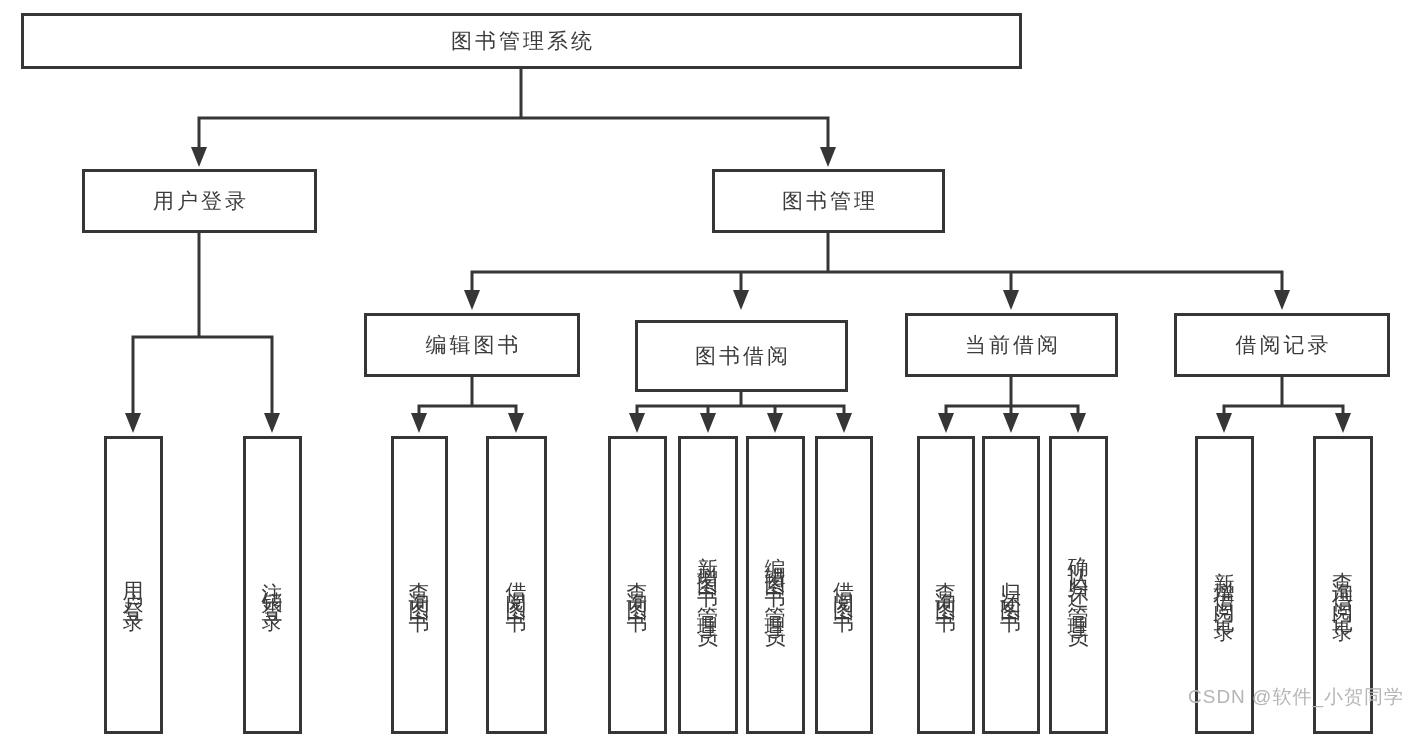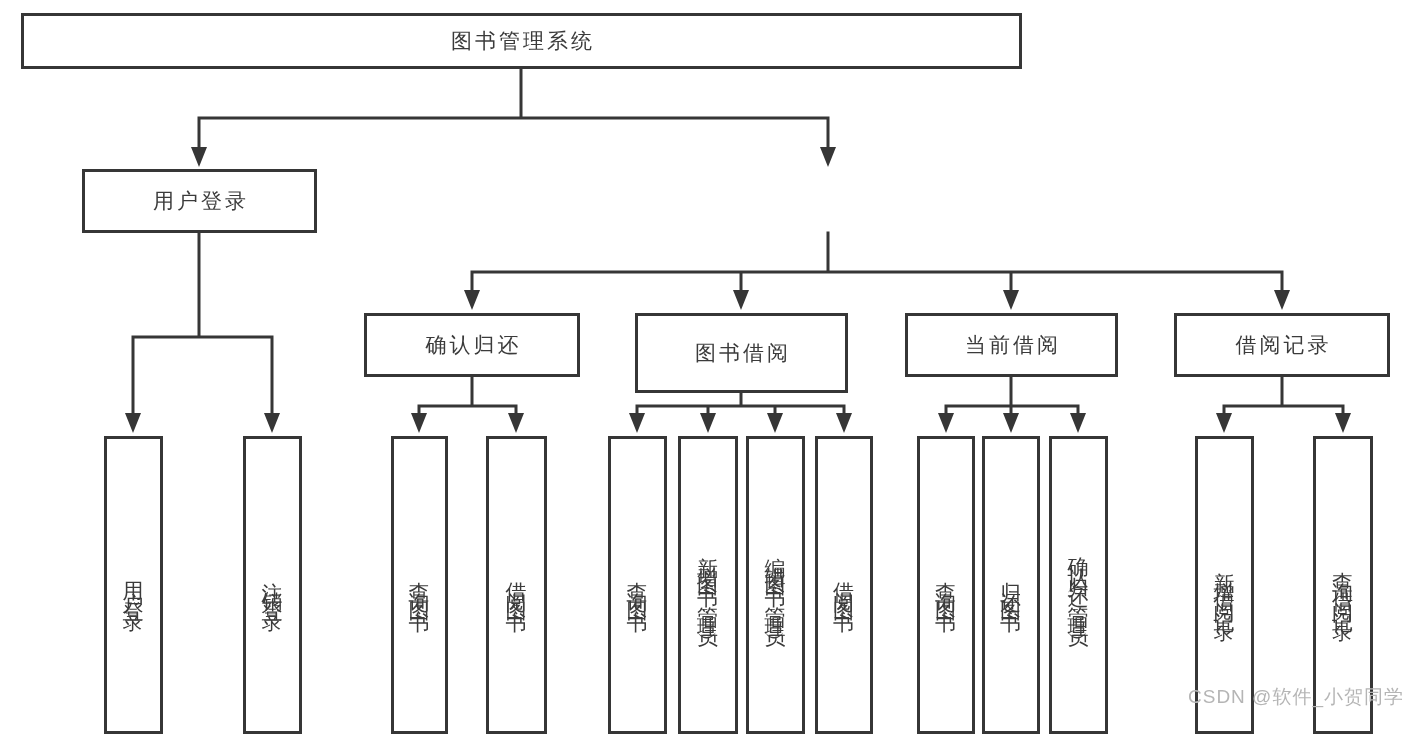--- a/index.html
+++ b/index.html
@@ -90,25 +90,28 @@
     </g>
   </svg>
 
   <div class="box hbox" style="left:21px;top:13px;width:1001px;height:56px">
     <span>图书管理系统</span>
   </div>
 
   <div class="box hbox" style="left:82px;top:169px;width:235px;height:64px">
     <span>用户登录</span>
   </div>
+  <div class="box hbox" style="left:712px;top:169px;width:233px;height:64px">
+    <span>图书管理</span>
+  </div>
 
   <div class="box hbox" style="left:364px;top:313px;width:216px;height:64px">
-    <span>确认归还</span>
+    <span>编辑图书</span>
   </div>
-  <div class="box hbox" style="left:635px;top:313px;width:213px;height:80px">
+  <div class="box hbox" style="left:635px;top:320px;width:213px;height:72px">
     <span>图书借阅</span>
   </div>
   <div class="box hbox" style="left:1174px;top:313px;width:216px;height:64px">
     <span>借阅记录</span>
   </div>
   <div class="box hbox" style="left:905px;top:313px;width:213px;height:64px">
     <span>当前借阅</span>
   </div>
 
   <div class="box leaf" style="left:104px;width:59px">

